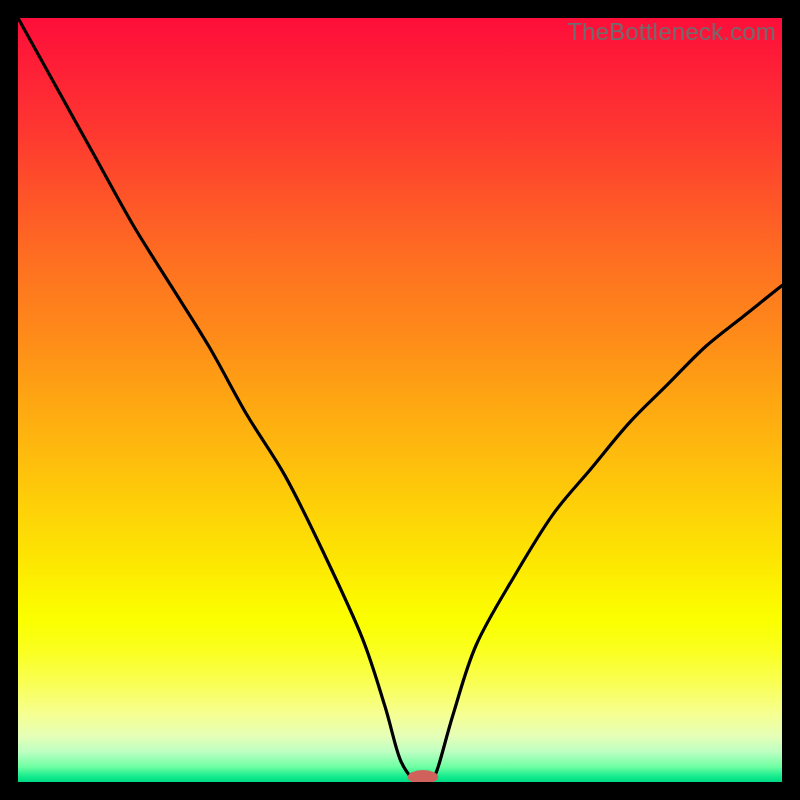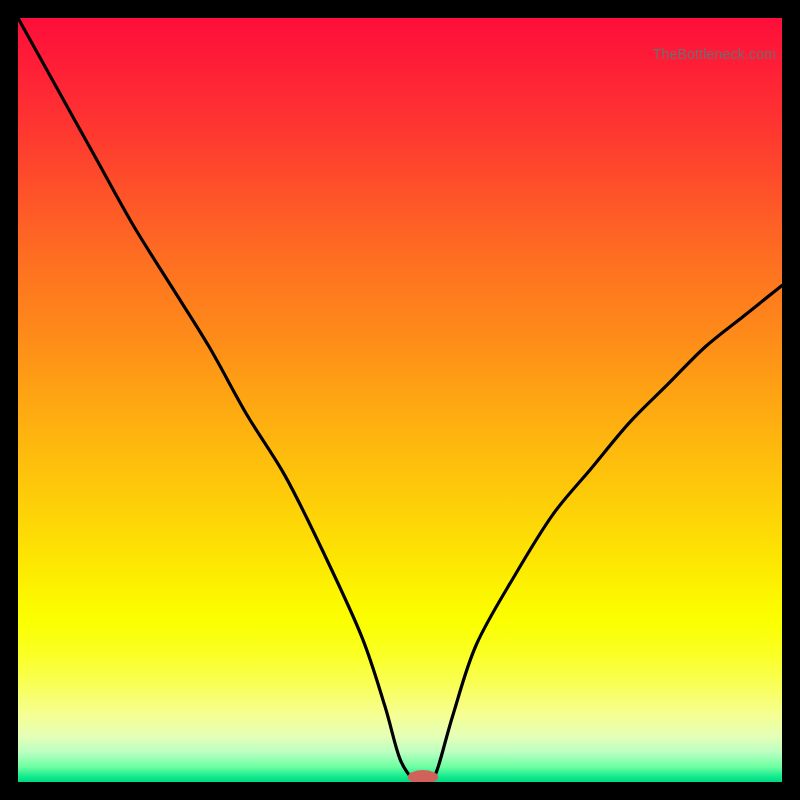--- a/index.html
+++ b/index.html
@@ -44,25 +44,24 @@
       #6fffa3 98%,
       #12eb8d 99.3%,
       #00d984 100%
     );
   }
   .watermark {
     position: absolute;
     top: 0px;
     right: 6px;
     color: #6e6e6e;
-    font-size: 14px;
+    font-size: 24px;
     font-weight: 500;
     letter-spacing: 0.2px;
     user-select: none;
-    margin-top: 28px;
   }
   svg.curve {
     position: absolute;
     left: 0;
     top: 0;
     width: 764px;
     height: 764px;
     display: block;
   }
 </style>

